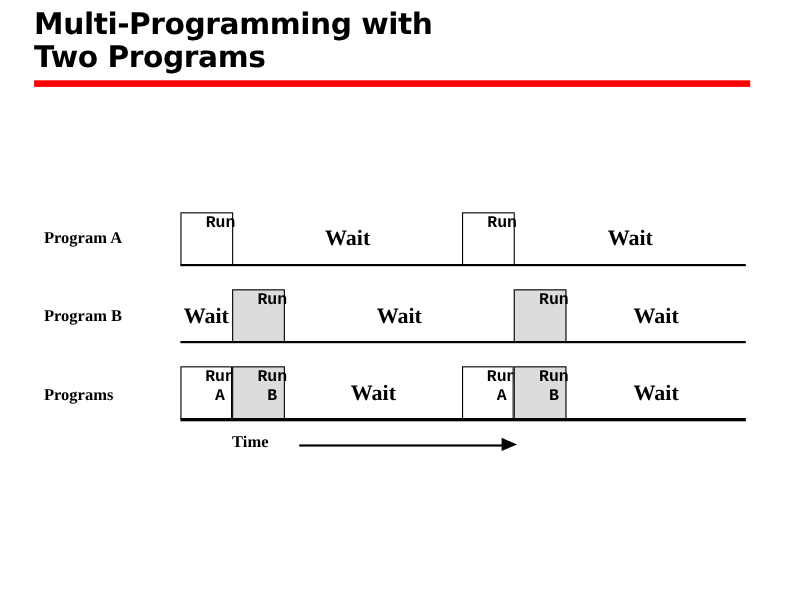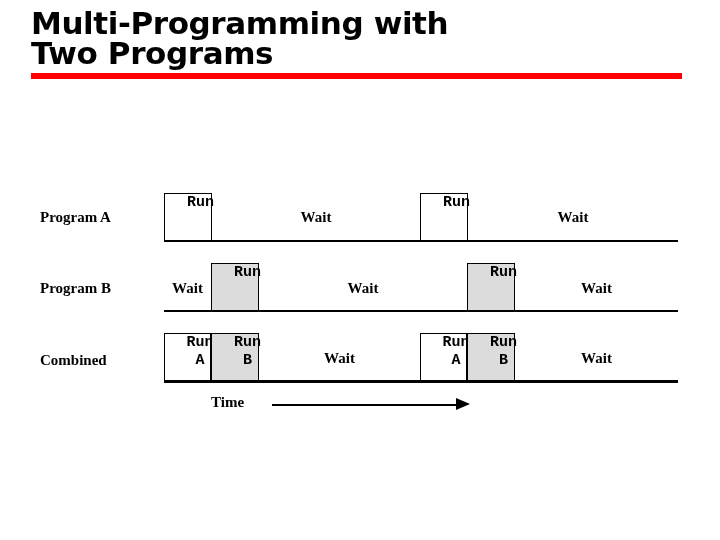--- a/index.html
+++ b/index.html
@@ -17,21 +17,21 @@
   }
 
   
   #slide-title {
     position: absolute;
     left: 31px;
     top: 8px;
     width: 660px;
     font-family: "DejaVu Sans", "Liberation Sans", sans-serif;
     font-weight: bold;
-    font-size: 31px;
+    font-size: 27px;
     line-height: 30px;
     letter-spacing: -0.4px;
     color: #000000;
     white-space: pre-line;
   }
   #title-rule {
     position: absolute;
     left: 31px;
     top: 73px;
     width: 651px;
@@ -90,21 +90,21 @@
 
   
   .seg-open {
     position: absolute;
     box-sizing: border-box;
     display: flex;
     align-items: center;
     justify-content: center;
     font-family: "Liberation Serif", "DejaVu Serif", serif;
     font-weight: bold;
-    font-size: 15px;
+    font-size: 20px;
     color: #000000;
   }
 
   
   #time-label {
     position: absolute;
     left: 211px;
     top: 394px;
     font-family: "Liberation Serif", "DejaVu Serif", serif;
     font-weight: bold;
@@ -178,21 +178,21 @@
   <div class="seg-box gray" style="left:467px; top:263px; width:48px; height:48px;">
     <span class="line1">Run</span>
   </div>
 
   <div class="seg-open" style="left:515px; top:271px; width:163px; height:34px;">
     <span>Wait</span>
   </div>
 
   <div class="baseline" style="left:164px; top:310px; width:514px; height:2px;"></div>
 
-  <div class="row-label" style="top:352px;">Combined</div>
+  <div class="row-label" style="top:352px;">Programs</div>
 
   <div class="seg-box" style="left:164px; top:333px; width:47px; height:48px;">
     <span class="line1">Run</span>
     <span class="line2">A</span>
   </div>
 
   <div class="seg-box gray" style="left:211px; top:333px; width:48px; height:48px;">
     <span class="line1">Run</span>
     <span class="line2">B</span>
   </div>

